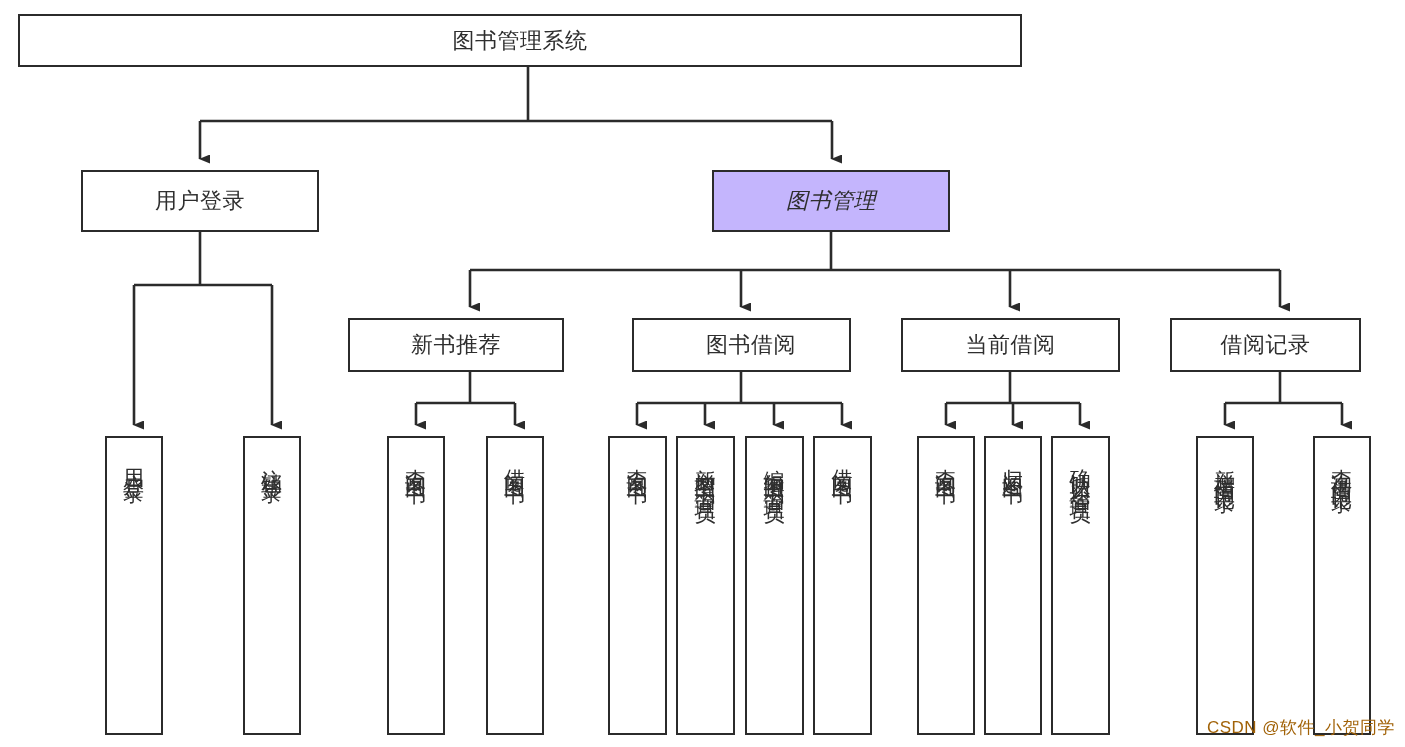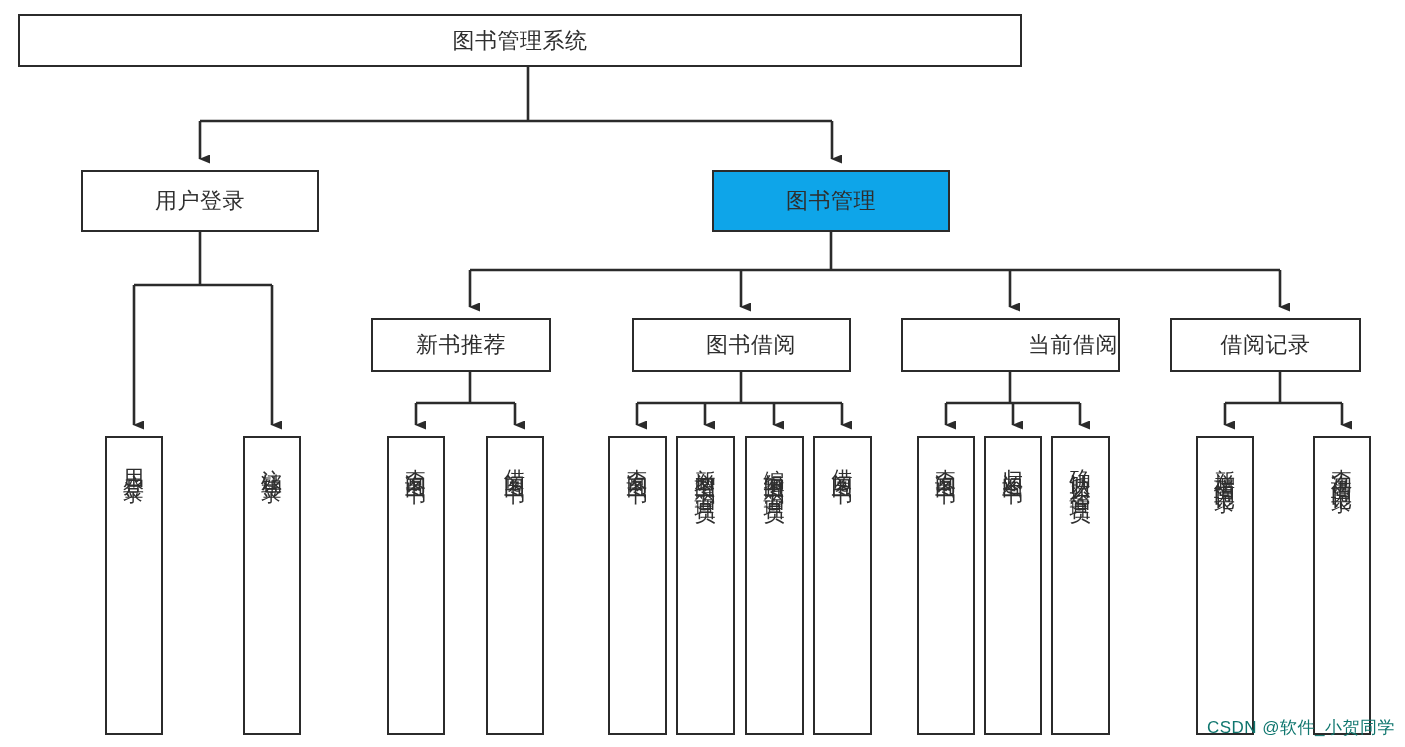--- a/index.html
+++ b/index.html
@@ -138,31 +138,31 @@
     </g>
   </svg>
 
   <div class="node root horizontal" style="left: 18px; top: 14px; width: 1004px; height: 53px; border-color: rgb(43, 43, 43); background: rgb(255, 255, 255); color: rgb(46, 46, 46);">
     <span class="label">图书管理系统</span>
   </div>
 
   <div class="node horizontal" style="left: 81px; top: 170px; width: 238px; height: 62px; border-color: rgb(43, 43, 43); background: rgb(255, 255, 255); color: rgb(46, 46, 46);">
     <span class="label">用户登录</span>
   </div>
-  <div class="node horizontal" style="left: 712px; top: 170px; width: 238px; height: 62px; border-color: rgb(43, 43, 43); background: #0ea5e9; color: rgb(46, 46, 46);">
+  <div class="node horizontal" style="left: 712px; top: 170px; width: 238px; height: 62px; border-color: rgb(43, 43, 43); background: #c4b5fd; color: rgb(46, 46, 46); font-style: italic;">
     <span class="label">图书管理</span>
   </div>
 
-  <div class="node horizontal" style="left: 371px; top: 318px; width: 180px; height: 54px; border-color: rgb(43, 43, 43); background: rgb(255, 255, 255); color: rgb(46, 46, 46);">
+  <div class="node horizontal" style="left: 348px; top: 318px; width: 216px; height: 54px; border-color: rgb(43, 43, 43); background: rgb(255, 255, 255); color: rgb(46, 46, 46);">
     <span class="label">新书推荐</span>
   </div>
   <div class="node horizontal" style="left: 632px; top: 318px; width: 219px; height: 54px; border-color: rgb(43, 43, 43); background: rgb(255, 255, 255); color: rgb(46, 46, 46); padding-left: 19px;">
     <span class="label">图书借阅</span>
   </div>
-  <div class="node horizontal" style="left: 901px; top: 318px; width: 219px; height: 54px; border-color: rgb(43, 43, 43); background: rgb(255, 255, 255); color: rgb(46, 46, 46); justify-content: flex-end;">
+  <div class="node horizontal" style="left: 901px; top: 318px; width: 219px; height: 54px; border-color: rgb(43, 43, 43); background: rgb(255, 255, 255); color: rgb(46, 46, 46);">
     <span class="label">当前借阅</span>
   </div>
   <div class="node horizontal" style="left: 1170px; top: 318px; width: 191px; height: 54px; border-color: rgb(43, 43, 43); background: rgb(255, 255, 255); color: rgb(46, 46, 46);">
     <span class="label">借阅记录</span>
   </div>
 
   <div class="node vertical" style="left: 105px; top: 436px; width: 58px; height: 299px; border-color: rgb(43, 43, 43); background: rgb(255, 255, 255); color: rgb(46, 46, 46);">
     <span class="label">用户登录</span>
   </div>
   <div class="node vertical" style="left: 243px; top: 436px; width: 58px; height: 299px; border-color: rgb(43, 43, 43); background: rgb(255, 255, 255); color: rgb(46, 46, 46);">
@@ -195,14 +195,14 @@
   <div class="node vertical" style="left: 1051px; top: 436px; width: 59px; height: 299px; border-color: rgb(43, 43, 43); background: rgb(255, 255, 255); color: rgb(46, 46, 46);">
     <span class="label">确认归还（管理员）</span>
   </div>
   <div class="node vertical" style="left: 1196px; top: 436px; width: 58px; height: 299px; border-color: rgb(43, 43, 43); background: rgb(255, 255, 255); color: rgb(46, 46, 46);">
     <span class="label">新增借阅记录</span>
   </div>
   <div class="node vertical" style="left: 1313px; top: 436px; width: 58px; height: 299px; border-color: rgb(43, 43, 43); background: rgb(255, 255, 255); color: rgb(46, 46, 46);">
     <span class="label">查询借阅记录</span>
   </div>
 
-  <div id="watermark" style="color: #0f766e;">CSDN @软件_小贺同学</div>
+  <div id="watermark" style="color: #a16207;">CSDN @软件_小贺同学</div>
 </div>
 
 </body></html>

